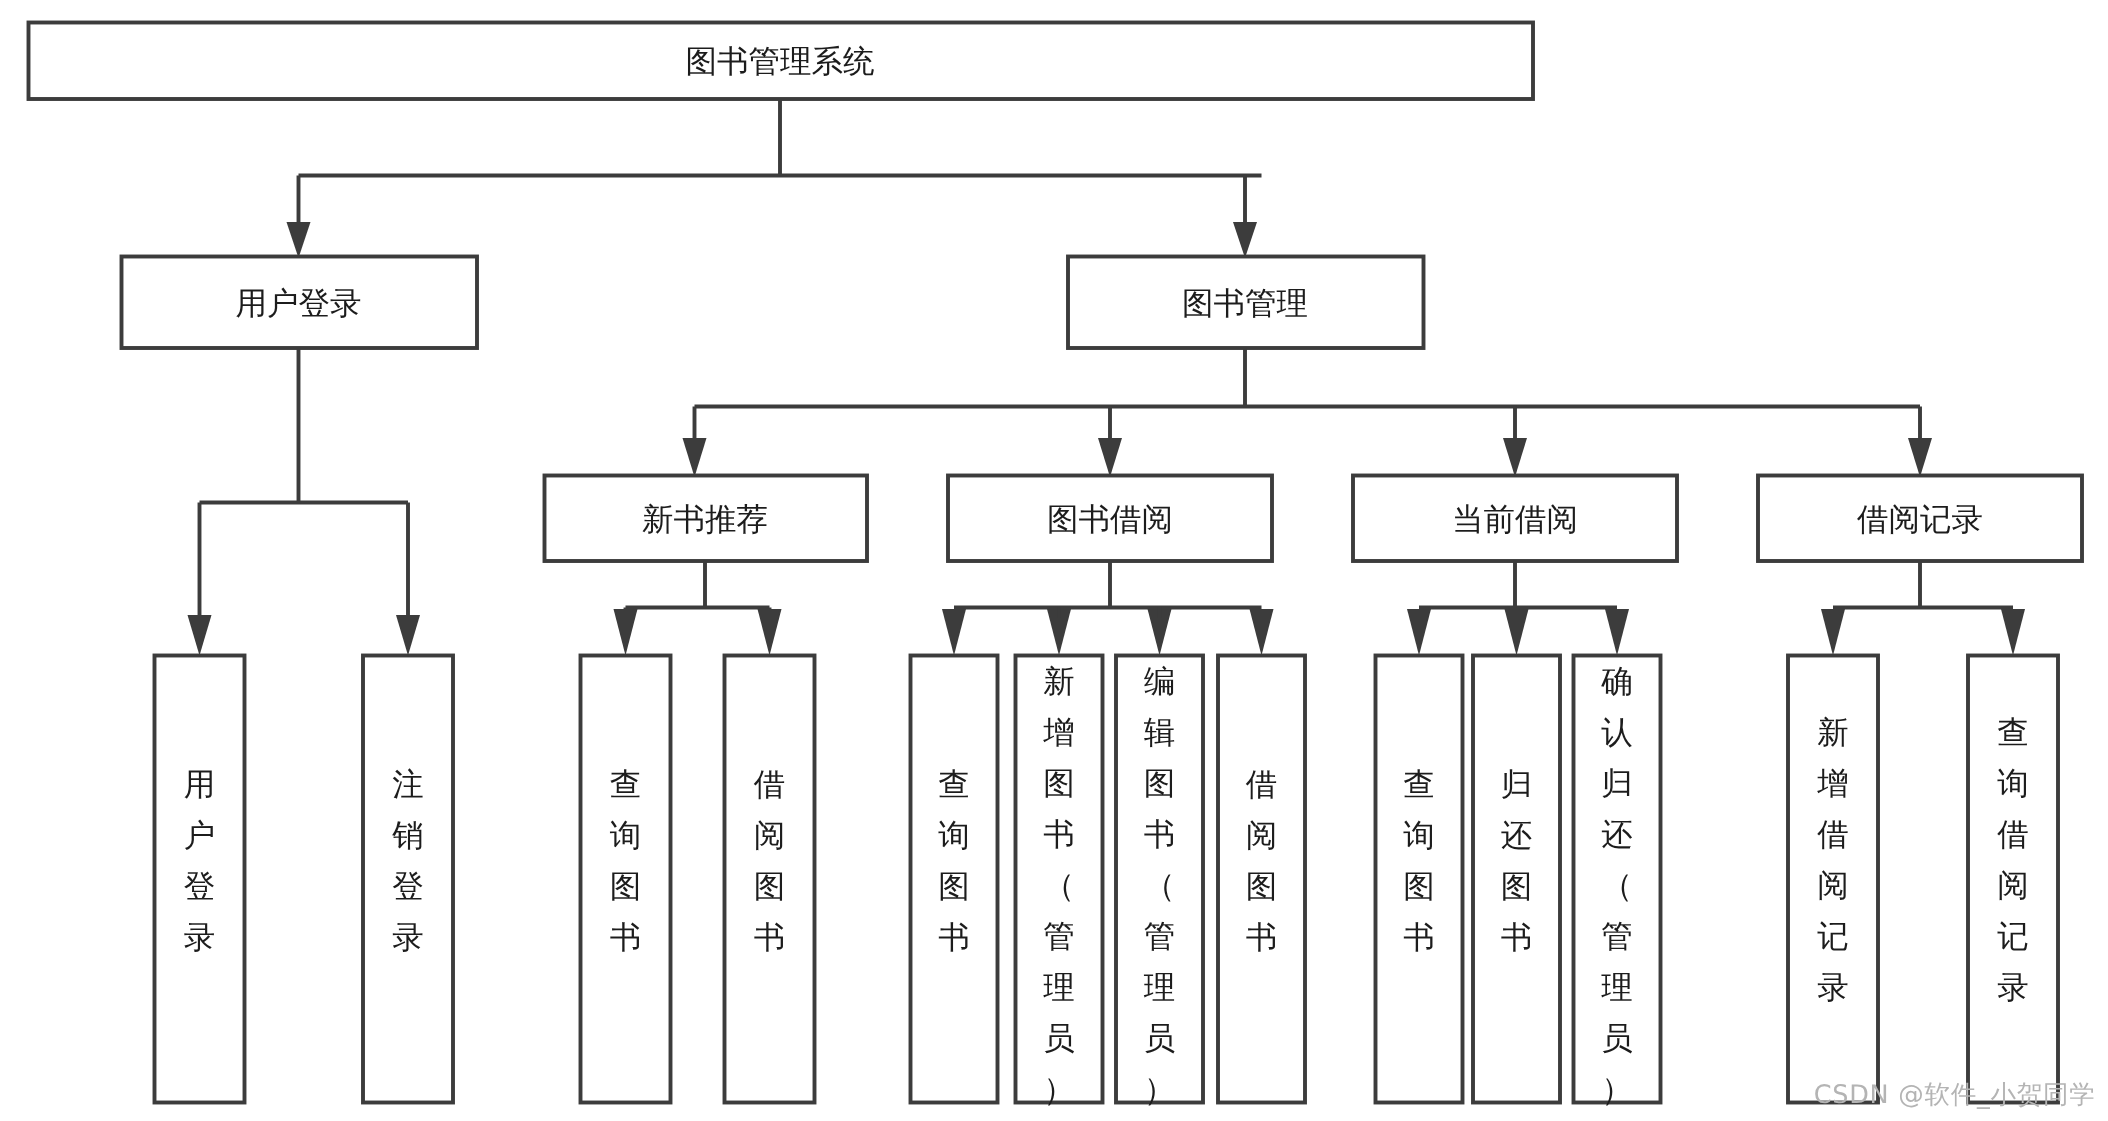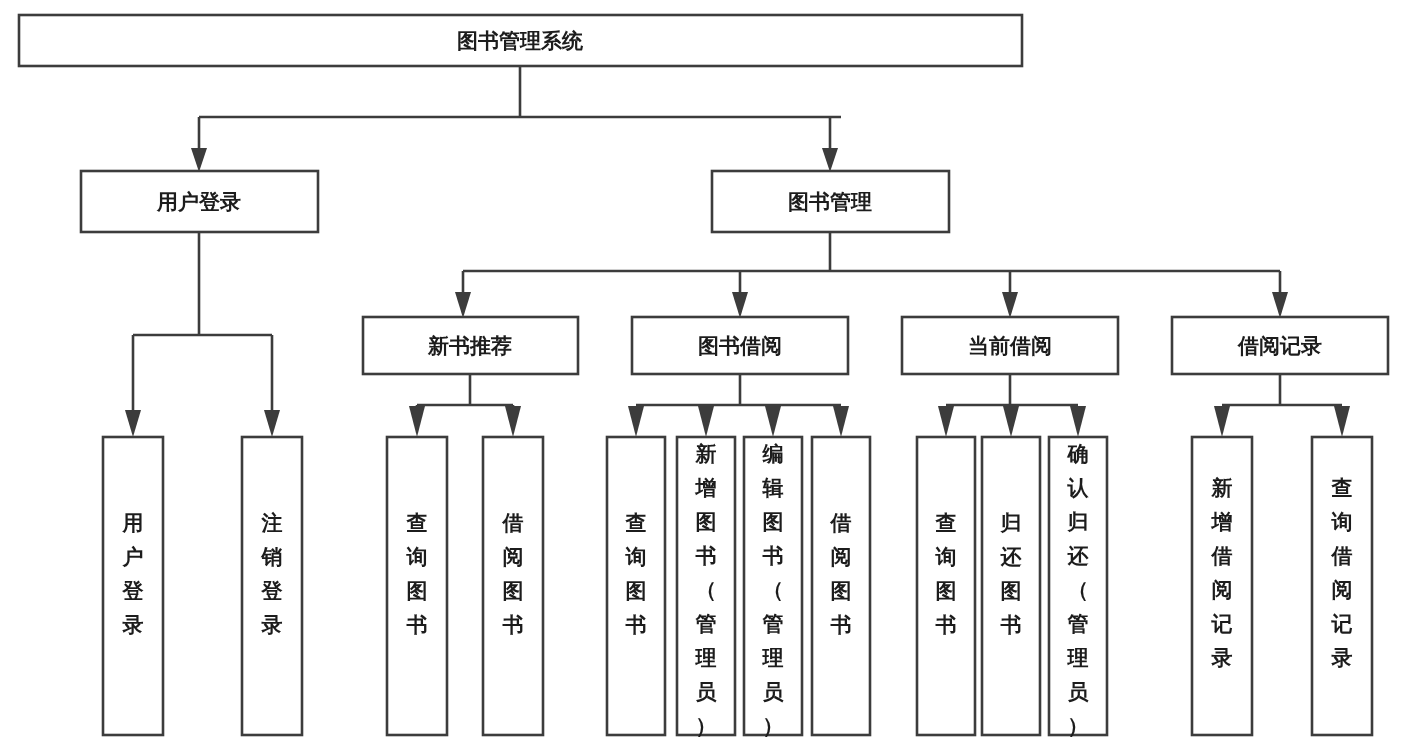--- a/index.html
+++ b/index.html
@@ -11,21 +11,20 @@
     width: 1405px;
     height: 747px;
     font-family: "DejaVu Sans", "Liberation Sans", sans-serif;
     overflow: hidden;
     position: relative;
   }
   #diagram-root {
     position: relative;
     width: 1405px;
     height: 747px;
-    font-weight: bold;
   }
   svg.diagram-canvas {
     position: absolute;
     top: 0;
     left: 0;
     width: 1405px;
     height: 747px;
   }
   .node-box {
     fill: #ffffff;
@@ -226,14 +225,15 @@
       <text class="node-label-v" x="1222" y="495"><tspan x="1222" y="495">新</tspan><tspan x="1222" y="529">增</tspan><tspan x="1222" y="563">借</tspan><tspan x="1222" y="597">阅</tspan><tspan x="1222" y="631">记</tspan><tspan x="1222" y="665">录</tspan></text>
     </g>
 
     <g>
       <rect class="node-box" x="1312" y="437" width="60" height="298"></rect>
       <text class="node-label-v" x="1342" y="495"><tspan x="1342" y="495">查</tspan><tspan x="1342" y="529">询</tspan><tspan x="1342" y="563">借</tspan><tspan x="1342" y="597">阅</tspan><tspan x="1342" y="631">记</tspan><tspan x="1342" y="665">录</tspan></text>
     </g>
 
   </svg>
 
+  <div class="watermark-text">CSDN @软件_小贺同学</div>
 
 </div>
 
 </body></html>

